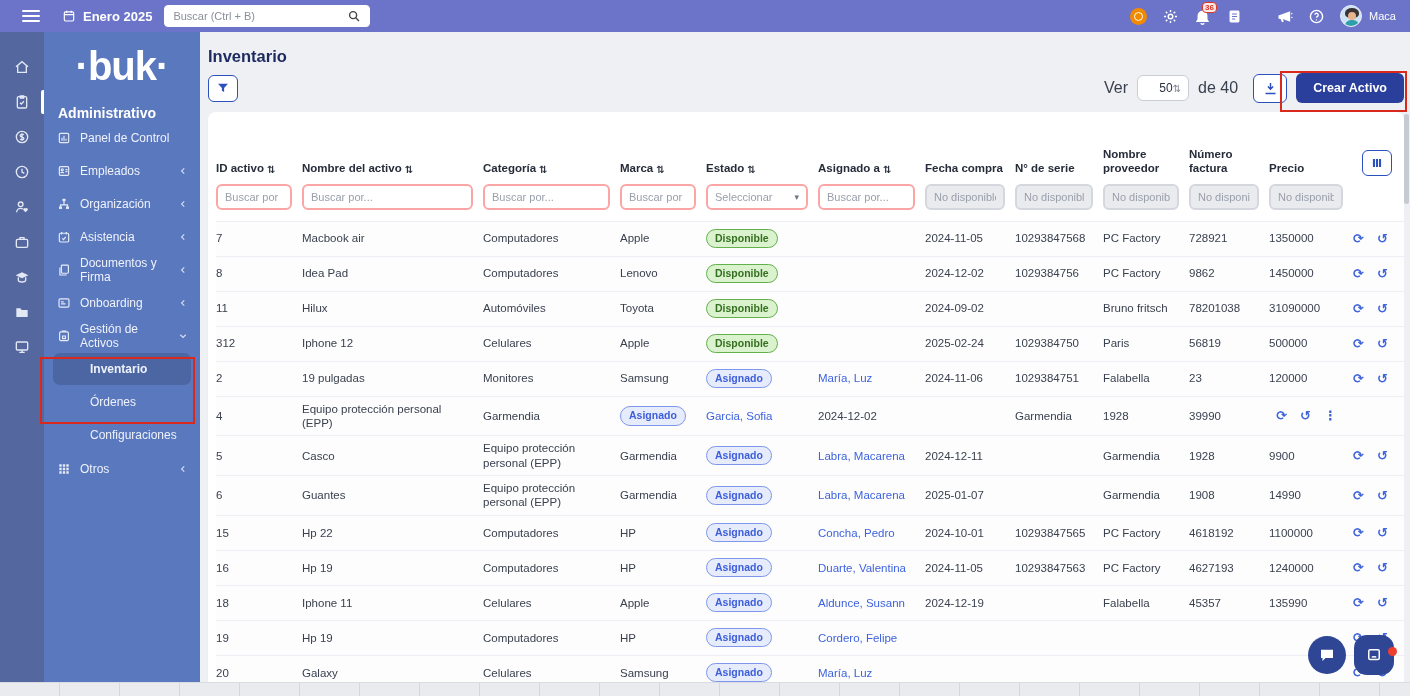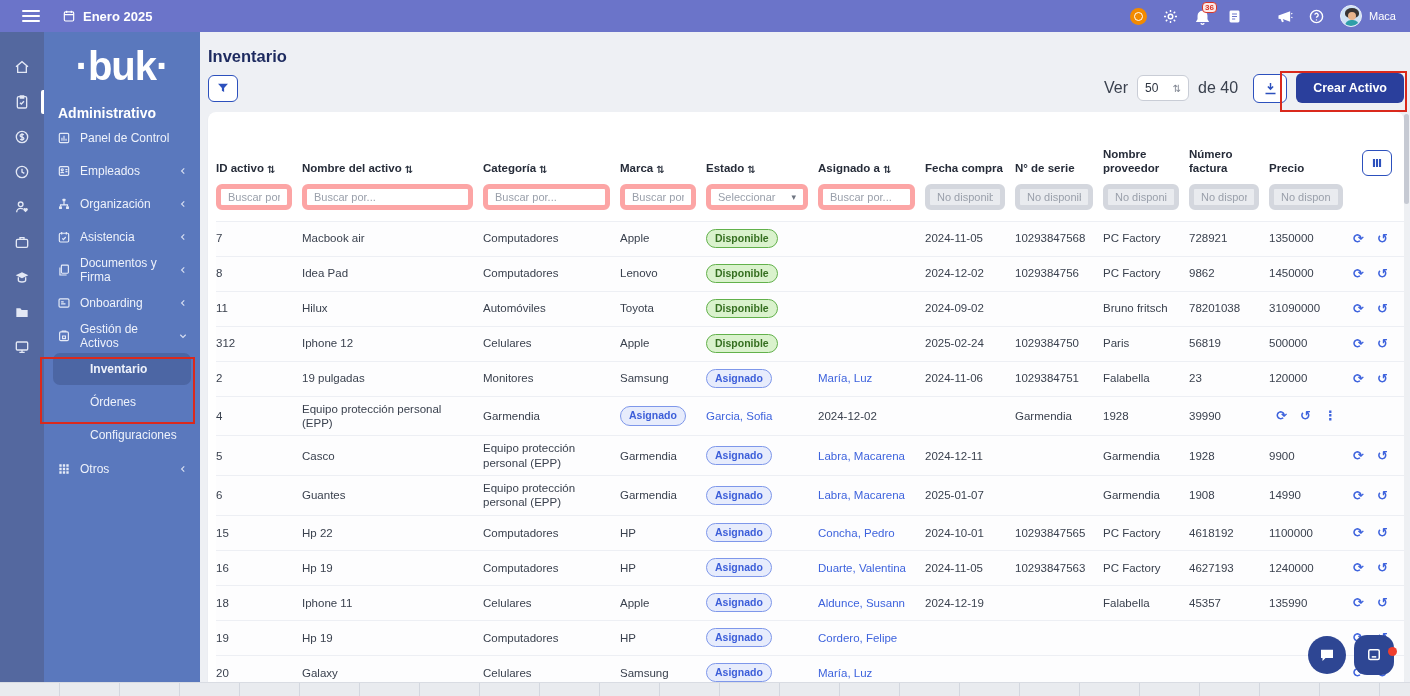--- a/index.html
+++ b/index.html
@@ -64,21 +64,21 @@
   .btn-outline {
     border:1px solid #2c50bd; border-radius:6px; background:#fff; color:#2c50bd;
     display:flex; align-items:center; justify-content:center; cursor:pointer;
   }
   .filter-btn { width:30px; height:27px; }
   .filter-btn svg { width:14px; height:14px; }
   .toolbar-right { margin-left:auto; display:flex; align-items:center; gap:9px; }
   .ver-label, .total-label { font-size:16px; color:#3a414e; }
   .page-size-select {
     width:52px; height:26px; border:1px solid #c9cdd6; border-radius:6px; background:#fff;
-    display:flex; align-items:center; justify-content:space-between; padding:0 7px; cursor:pointer; font-size:12px; color:#2c3340;
+    display:flex; align-items:center; justify-content:flex-end; padding:0 7px; cursor:pointer; font-size:12px; color:#2c3340;
   }
   .stepper { color:#7c828e; font-size:10px; }
   .download-btn { width:34px; height:29px; }
   .download-btn svg { width:15px; height:15px; }
   .create-btn {
     height:30px; background:var(--accent,#2a3f9c); color:#fff; border:none; border-radius:6px;
     font-weight:bold; font-size:12.5px; padding:0 17px; cursor:pointer; font-family:inherit;
   }
 
   
@@ -86,21 +86,21 @@
   .grid-cols { display:grid; grid-template-columns:86px 181px 137px 86px 112px 107px 90px 88px 86px 80px 84px 1fr; }
   .th-row { padding-top:10px; align-items:end; }
   .th { font-size:11.5px; font-weight:bold; color:#262c39; line-height:1.2; padding-right:10px; display:flex; align-items:flex-end; gap:3px;margin-top:26px; }
   .sort-ic { color:#2c3340; font-size:10px; line-height:1.2; cursor:pointer; }
   .th-actions { display:flex; justify-content:flex-end; padding-right:12px; }
   .columns-btn { width:30px; height:26px; }
   .columns-btn svg { width:14px; height:14px; }
   .filters-row { padding:8px 0 11px; align-items:center; }
   .fcell { padding-right:10px; }
   .fcell input, .fselect {
-    width:100%; height:26px; border:5px solid #fca5a5; border-radius:6px; font-size:11px;
+    width:100%; height:26px; border:2px solid #fca5a5; border-radius:6px; font-size:11px;
     padding:0 7px; font-family:inherit; color:#3a414e; background:#fff; outline:none;
   }
   .fcell input::placeholder { color:#9aa0ab; }
   .fcell input:disabled { background:#e9ebef; color:#9aa0ab; border-color:#d4d7de; }
   .fcell input:disabled::placeholder { color:#9aa0ab; }
   .fselect { display:flex; align-items:center; justify-content:space-between; color:#9aa0ab; cursor:pointer; }
   .fselect .caret { color:#6e7480; font-size:9px; }
   .tbody { overflow:hidden; }
   .tr { border-top:1px solid #edeff4; min-height:35px; align-items:center; background:#fdfdfe; }
   .td { padding:5px 10px 5px 0; font-size:11.5px; color:#3a414e; line-height:1.25; overflow:hidden; }
@@ -139,20 +139,29 @@
       <span></span>
     </div>
   <div class="tb-period">
     <span class="tb-ic" style="width:14px;height:14px;">
       <svg viewBox="0 0 24 24" fill="none" stroke="currentColor" stroke-width="2">
           <rect x="4" y="5" width="16" height="15.5" rx="2"></rect>
           <path d="M8 3v4M16 3v4M4 9.5h16"></path>
         </svg>
     </span>
     <span>Enero 2025</span>
+  </div>
+  <div class="tb-search">
+    <input placeholder="Buscar (Ctrl + B)" style="">
+    <span style="width:14px;height:14px;color:#444;">
+      <svg viewBox="0 0 24 24" fill="none" stroke="currentColor" stroke-width="2.4">
+          <circle cx="10.5" cy="10.5" r="6"></circle>
+          <path d="M15 15l5.5 5.5"></path>
+        </svg>
+    </span>
   </div>
   <div class="tb-right">
     <div class="intercom"></div>
     <span class="tb-ic">
       <svg viewBox="0 0 24 24" fill="none" stroke="currentColor" stroke-width="2">
           <circle cx="12" cy="12" r="3.2"></circle>
           <path d="M12 2.8v3M12 18.2v3M2.8 12h3M18.2 12h3M5.4 5.4l2.1 2.1M16.5 16.5l2.1 2.1M18.6 5.4l-2.1 2.1M7.5 16.5l-2.1 2.1"></path>
         </svg>
     </span>
     <span class="tb-ic">

